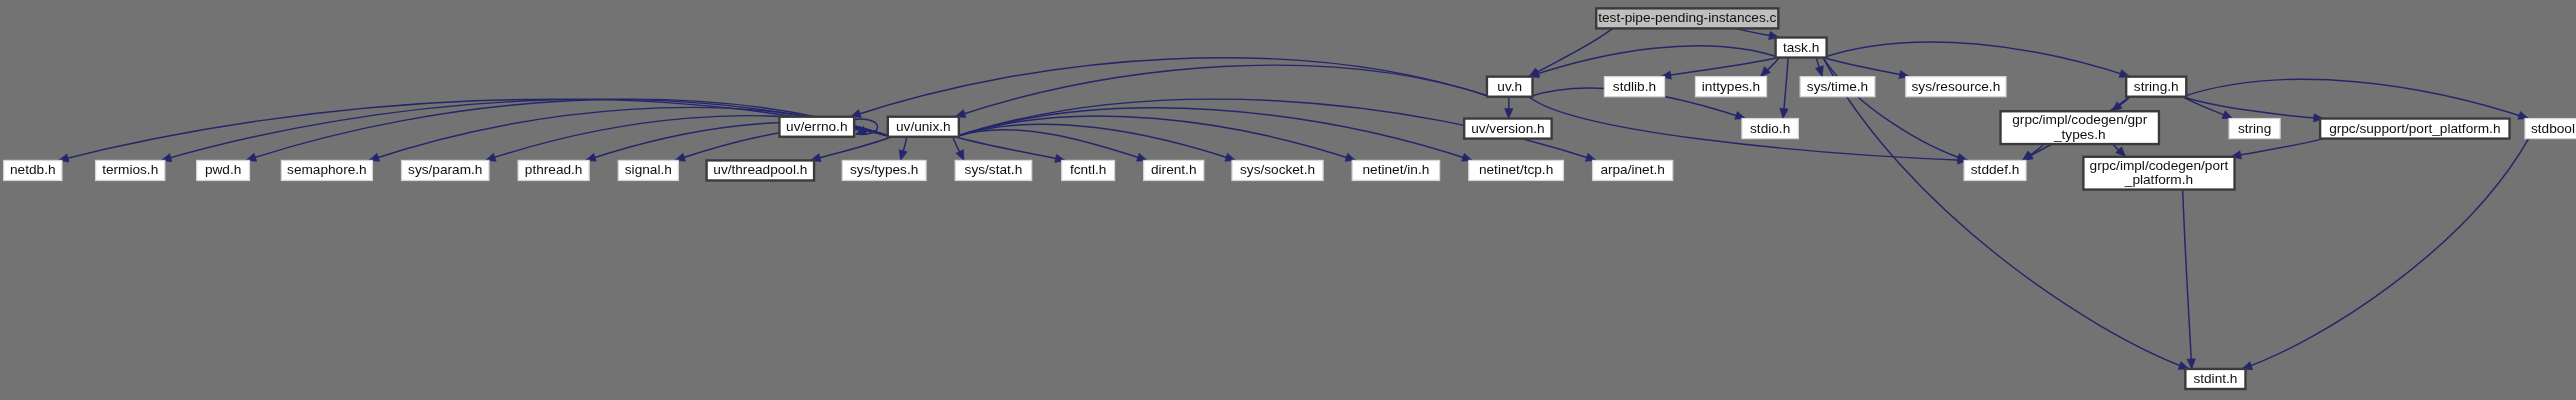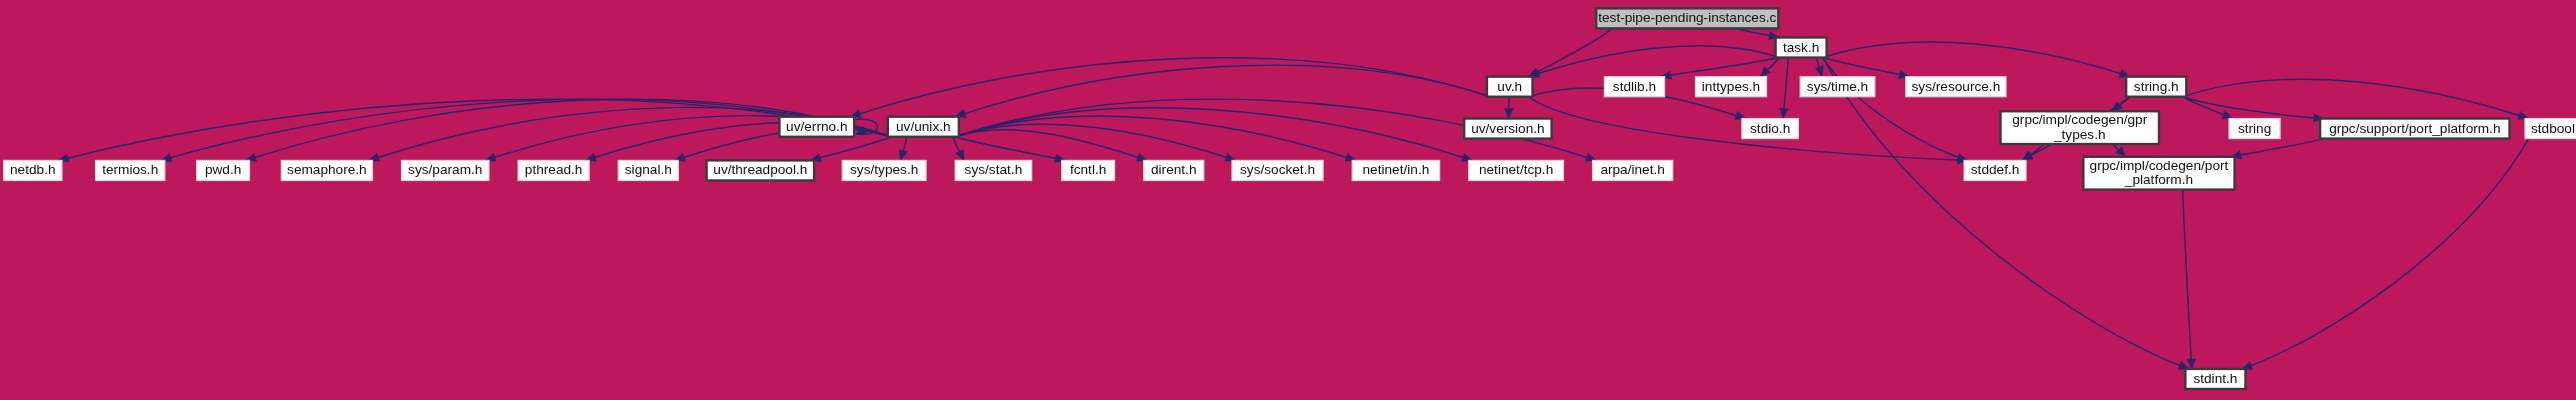--- a/index.html
+++ b/index.html
@@ -4,21 +4,21 @@
 <style>
   html, body {
     margin: 0;
     padding: 0;
     background: #ffffff;
   }
   #graph-root {
     position: relative;
     width: 2576px;
     height: 401px;
-    background: #be185d;
+    background: #737373;
     font-family: "Liberation Sans", sans-serif;
     overflow: hidden;
   }
   svg#graph-canvas {
     position: absolute;
     left: 0;
     top: 0;
     width: 2576px;
     height: 401px;
     display: block;

